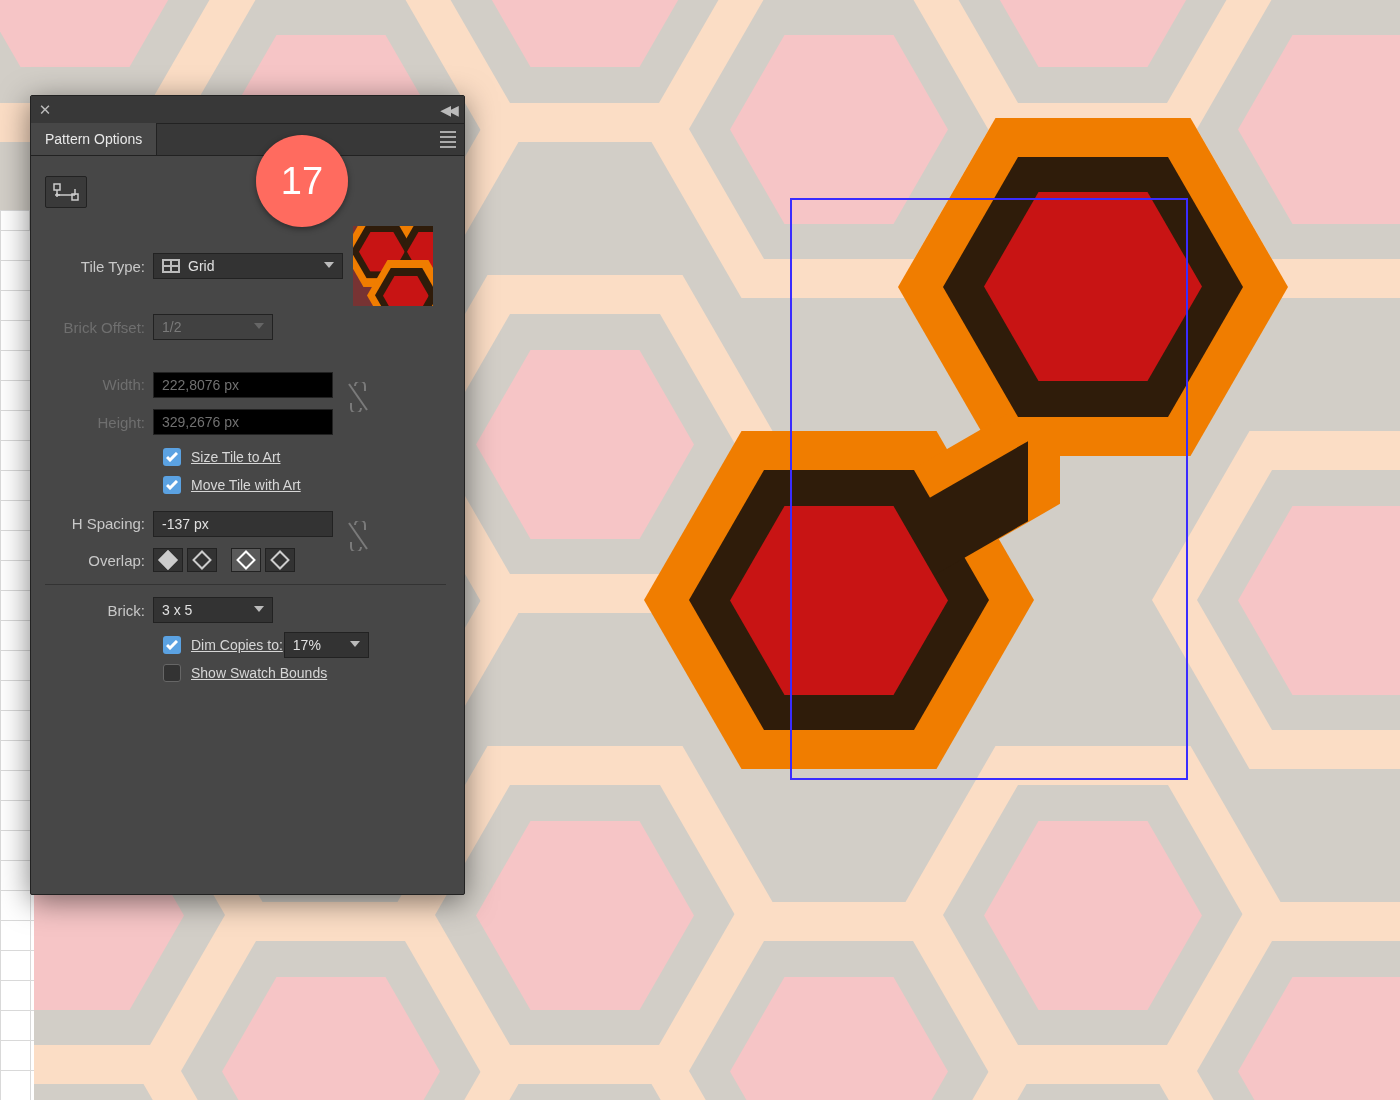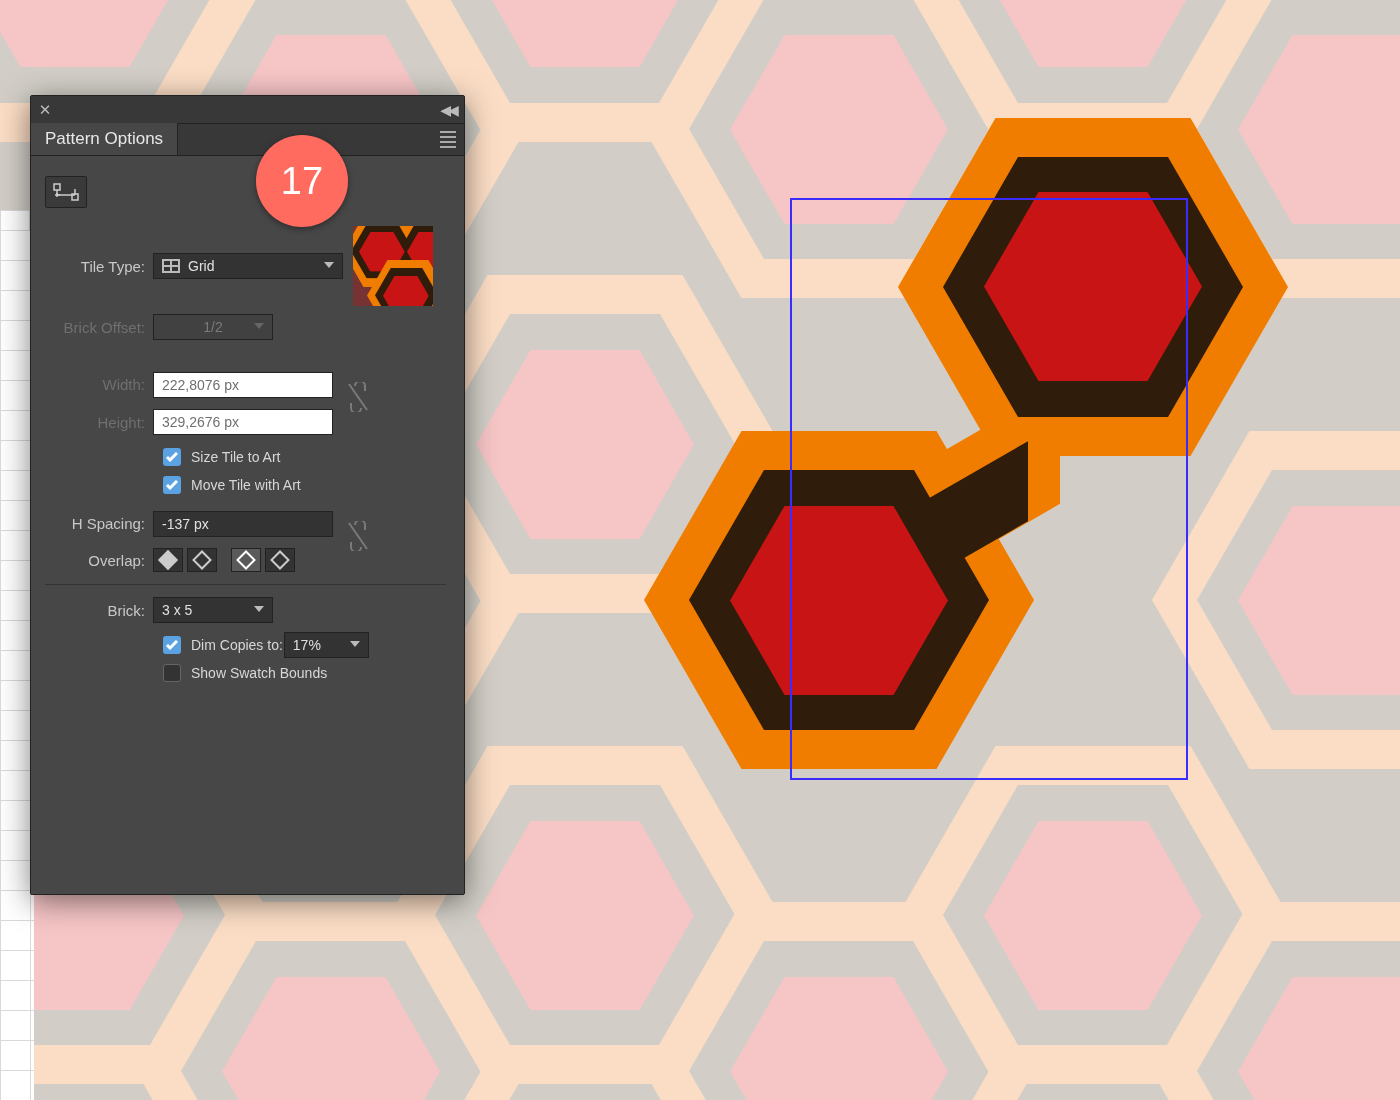--- a/index.html
+++ b/index.html
@@ -89,21 +89,21 @@
     width:28px; text-align:center; color:#bbb; cursor:pointer; font-size:15px;
   }
   .panel-header .collapse {
     margin-left:auto; width:32px; text-align:center; color:#bbb; font-size:14px; letter-spacing:-3px;
   }
   .tabrow {
     height:32px; display:flex; align-items:flex-end; border-bottom:1px solid #222; background:#383838;
   }
   .tab {
     background:#474747; height:32px; padding:0 14px; display:flex; align-items:center;
-    font-size:17px; color:#e8e8e8; border-right:1px solid #222;
+    font-size:14px; color:#e8e8e8; border-right:1px solid #222;
   }
   .menu-icon {
     margin-left:auto; width:32px; height:32px; display:flex; flex-direction:column; justify-content:center; align-items:center; gap:3px;
   }
   .menu-icon span { width:16px; height:2px; background:#aaa; }
 
   .body { padding: 14px 18px 14px 14px; }
 
   .toolrow { margin: 6px 0 18px 0; }
   .tile-edit-btn {
@@ -132,39 +132,39 @@
      linear-gradient(#bbb,#bbb) 0 6px/100% 2px no-repeat,
      linear-gradient(#bbb,#bbb) 0 12px/100% 2px no-repeat,
      linear-gradient(#bbb,#bbb) 0 0/2px 100% no-repeat,
      linear-gradient(#bbb,#bbb) 8px 0/2px 100% no-repeat,
      linear-gradient(#bbb,#bbb) 16px 0/2px 100% no-repeat;
   }
   .select .caret {
     position:absolute; right:8px; top:8px;
     border-left:5px solid transparent; border-right:5px solid transparent; border-top:6px solid #bbb;
   }
-  .select.disabled { background:#414141; color:#7a7a7a;justify-content:center; }
+  .select.disabled { background:#414141; color:#7a7a7a; }
   .select.narrow { width:120px; }
   .select.tiny { width:85px; }
-  input.txt.disabled { background:#ffffff; color:#707070; }
+  input.txt.disabled { background:#000000; color:#707070; }
   input.txt.num { width:180px; }
 
   .swatch {
     width:80px; height:80px; margin-left:10px;
     background: #733; position:relative; overflow:hidden;
   }
   .swatch-inner { position:absolute; inset:0; }
 
   .link-icon {
     margin-left: 14px; color:#7a7a7a;
   }
   .link-icon svg { stroke:#7a7a7a; }
   .link-broken svg path:last-child { stroke:#555; }
 
-  .check { display:flex; align-items:center; margin-left:118px; height:28px; }
+  .check { display:flex; align-items:center; margin-left:118px; height:28px;text-decoration:underline; }
   .check.nolabel { margin-left:0; }
   .check .box {
     width:18px; height:18px; background:#5ba2e2; border-radius:3px; margin-right:10px;
     display:flex; align-items:center; justify-content:center;
   }
   .check .box.off { background:#333; border:1px solid #666; }
   .check .box svg { stroke:#fff; stroke-width:3; fill:none; }
 
   .hr { height:1px; background:#333; margin:12px 0; }
 

